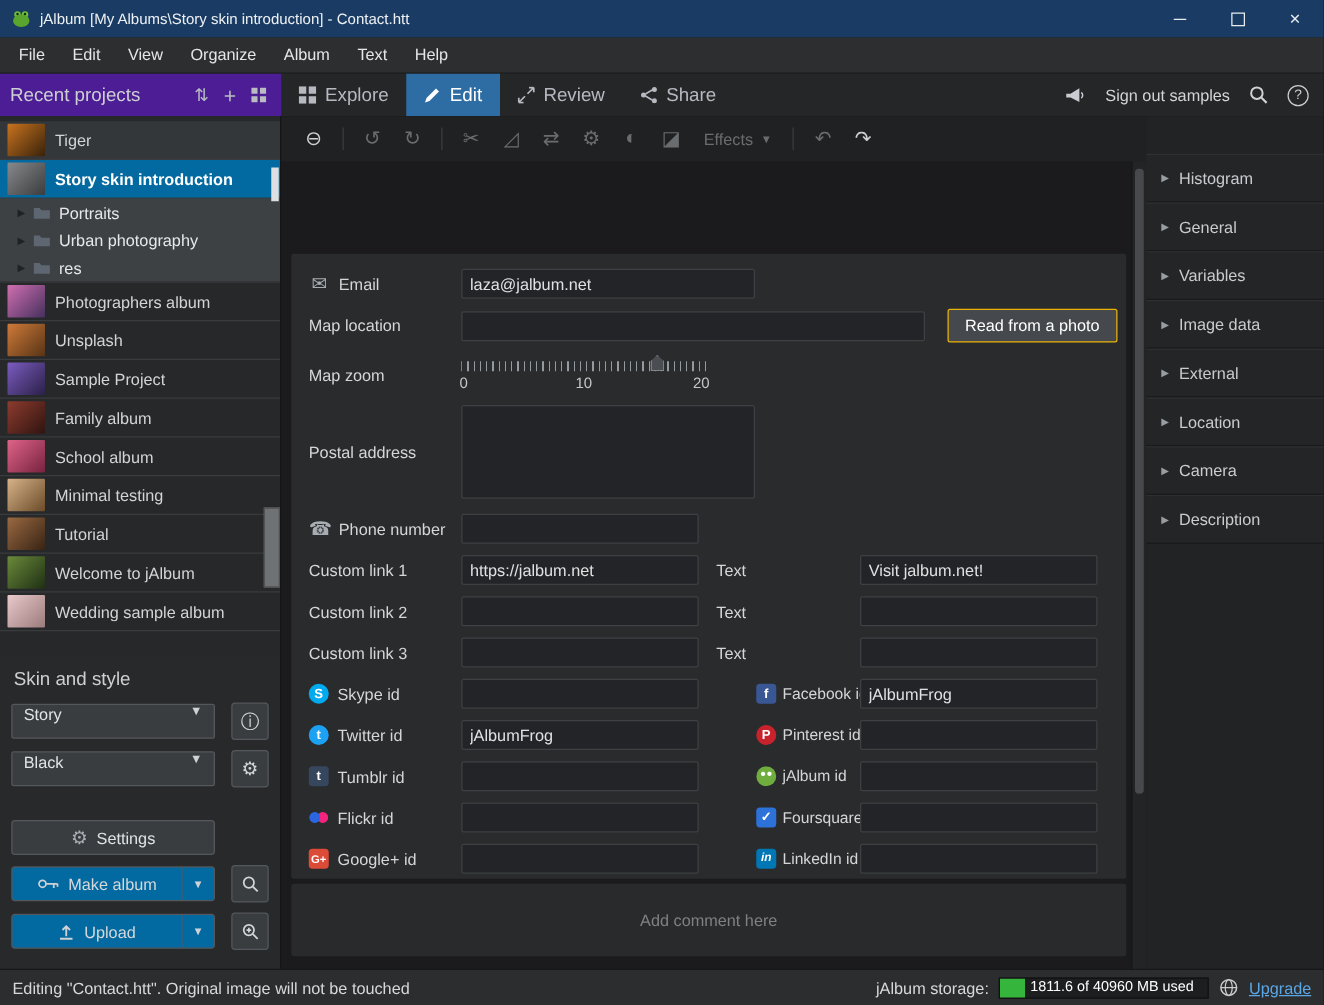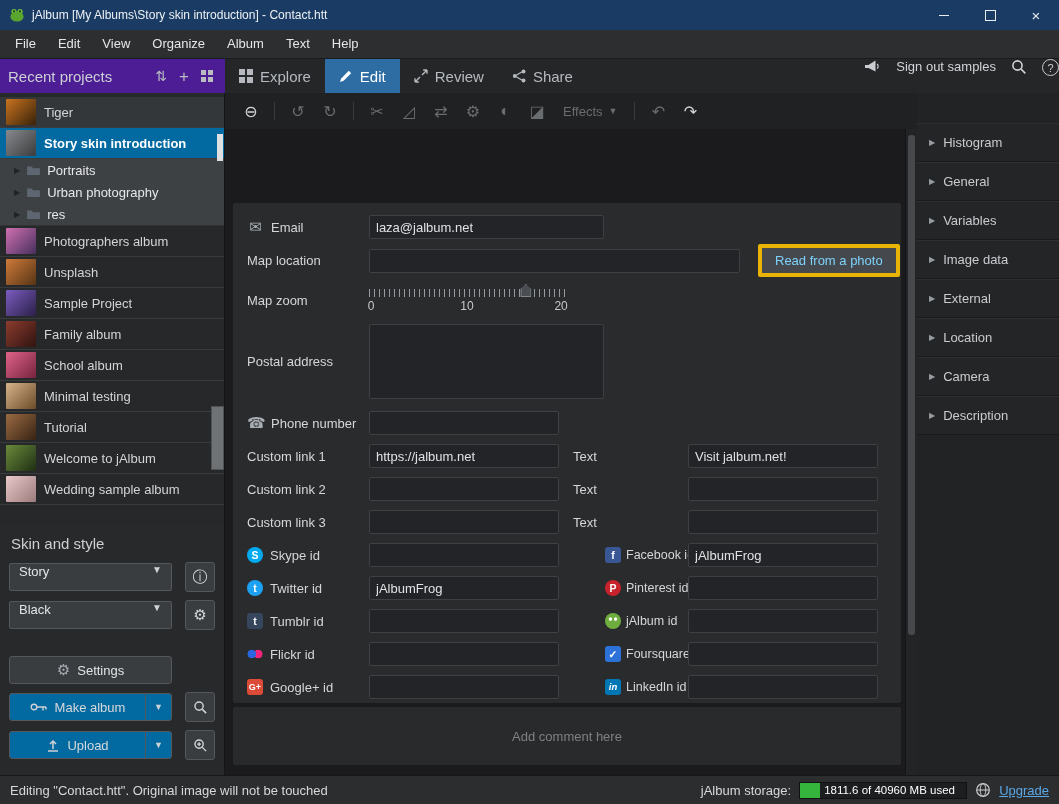--- a/index.html
+++ b/index.html
@@ -23,21 +23,21 @@
   .topbar{height:34px;background:#242628;display:flex;align-items:stretch;flex:0 0 auto}
   .rph{width:225px;flex:0 0 auto;display:flex;align-items:center;padding:0 8px;box-sizing:border-box;background:#4c1d95}
   .rp-title{font-size:15px;color:#ccd0d3}
   .rph-icons{margin-left:auto;display:flex;gap:12px;align-items:center;padding-right:4px}
   .rph-ic{color:#b9bdc1;font-size:14px;line-height:1}
   .rph-ic.plus{font-size:17px}
   .tabs{display:flex;align-items:stretch}
   .tab{display:flex;align-items:center;gap:7px;padding:0 14px;color:#b6bac0;font-size:15px}
   .tab.active{background:#2e6da4;color:#fff}
   .tab svg{display:block}
-  .top-right{margin-left:auto;display:flex;align-items:flex-start;gap:15px;padding-right:0}
+  .top-right{margin-left:auto;display:flex;align-items:center;gap:15px;padding-right:12px}
   .signout{color:#d2d5d8}
   .help-ic{width:15px;height:15px;border:1.5px solid #c9cdd1;border-radius:50%;font-size:11px;display:flex;align-items:center;justify-content:center;color:#c9cdd1}
 
   
   .main{flex:1;display:flex;min-height:0}
 
   
   .sidebar{width:225px;flex:0 0 auto;background:#28292b;display:flex;flex-direction:column;border-right:1px solid #141516;box-sizing:border-box}
   .projects{height:432px;flex:0 0 auto;position:relative;padding-top:4px;box-sizing:border-box;background:#27282a;overflow:hidden}
   .proj{height:30px;border-bottom:1px solid #393b3d;display:flex;align-items:center;gap:8px;padding:0 16px 0 6px;color:#d2d4d6}
@@ -74,21 +74,21 @@
   .tb-effects{display:flex;align-items:center;gap:6px;color:#6a6d70;font-size:13px;padding:0 8px}
   .tb-effects .car{font-size:9px}
 
   .canvas{flex:1;position:relative}
   .form-panel{position:absolute;left:8px;top:74px;width:668px;height:500px;background:#2a2b2d;border-radius:2px;padding-top:12px;box-sizing:border-box}
   .frow{display:flex;align-items:center;height:24px;margin:0 0 9px 14px}
   .lbl{width:122px;flex:0 0 auto;display:flex;align-items:center;gap:7px;color:#d4d6d8}
   .gicon{font-size:15px;color:#a7adb3;width:17px;text-align:center}
   .inp{height:24px;background:#232427;border:1px solid #3e4043;border-radius:2px;color:#dfe1e3;font-size:13px;padding:0 6px;box-sizing:border-box;font-family:inherit;outline:none}
   .w235{width:235px}.w371{width:371px}.w190{width:190px}
-  .read-btn{margin-left:18px;height:25px;padding:0 13px;background:#45484c;border:4px solid #eab308;border-radius:2px;color:#7dd3fc;display:flex;align-items:center}
+  .read-btn{margin-left:18px;height:25px;padding:0 13px;background:#45484c;border:1px solid #eab308;border-radius:2px;color:#ffffff;display:flex;align-items:center}
   .zoom-row{height:36px;margin-bottom:6px}
   .slider{position:relative;width:196px;height:36px}
   .ticks{position:absolute;top:7px;left:0;right:0;height:8px;
          background-image:repeating-linear-gradient(to right,#959aa0 0,#959aa0 1px,transparent 1px,transparent 5px)}
   .tick-l{position:absolute;top:17px;transform:translateX(-50%);font-size:12px;color:#c6c9cc}
   .sl-thumb{position:absolute;top:2px;width:11px;height:13px;transform:translateX(-50%);
          background:#4a4e53;border:1px solid #83878c;box-sizing:border-box;
          clip-path:polygon(50% 0,100% 38%,100% 100%,0 100%,0 38%)}
   .tall{height:75px;margin-bottom:12px}
   .ta{width:235px;height:75px;resize:none}

